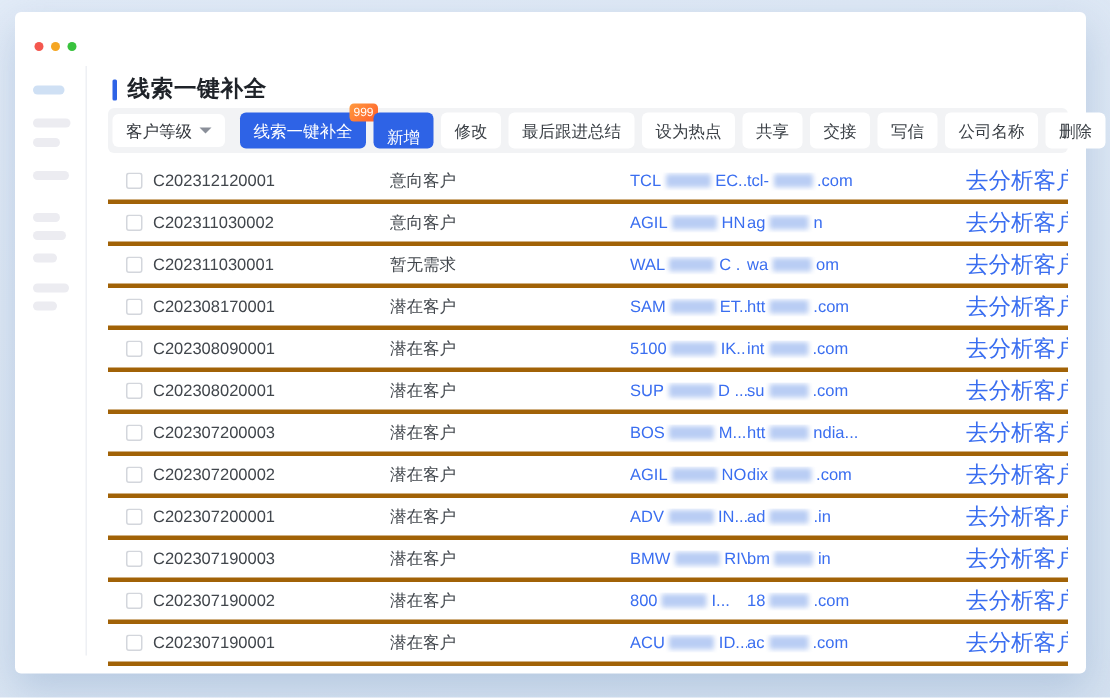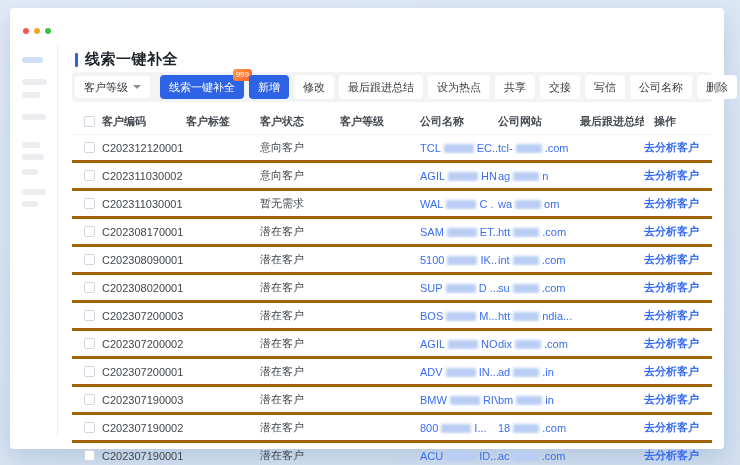--- a/index.html
+++ b/index.html
@@ -63,21 +63,21 @@
     width:11px;height:11px;border:1px solid #d3d6dc;border-radius:2px;
     background:#fff;margin-left:12px;padding:0;cursor:pointer;display:block;
   }
   .blue{color:#3a6ef0;}
   .redact{
     display:inline-block;height:9px;border-radius:1px;background:#b9cdf4;
     filter:blur(1.6px);vertical-align:-1px;margin:0 3px;
   }
   .redact.co{width:30px;}
   .redact.web{width:26px;}
-  .action-link{font-size:11px;padding-left:4px;background:none;font-weight:bold;}
+  .action-link{font-size:15px;padding-left:4px;background:none;}
   .op-head{padding-left:10px;}
 </style>
 </head>
 <body>
 
 <div class="window">
 
   <div class="dots">
     <button class="dot" style="background: rgb(244, 87, 78);"></button>
     <button class="dot" style="background: rgb(245, 166, 35);"></button>
@@ -105,21 +105,21 @@
 
     <div class="toolbar">
       <button class="btn filter">
         <span>客户等级</span>
         <i class="caret"></i>
       </button>
       <span class="spacer"></span>
       <span id="toolbar-actions" style="display:contents"><button class="btn primary" style="background: rgb(46, 99, 230);">
             <span>线索一键补全</span>
             <i class="badge">999</i>
-          </button><button class="btn primary" style="background: rgb(46, 99, 230);">
+          </button><button class="btn primary" style="background: rgb(46, 99, 230); align-items: flex-end;">
             <span>新增</span>
           </button><button class="btn">
             <span>修改</span>
           </button><button class="btn">
             <span>最后跟进总结</span>
           </button><button class="btn">
             <span>设为热点</span>
           </button><button class="btn">
             <span>共享</span>
           </button><button class="btn">
@@ -128,33 +128,20 @@
             <span>写信</span>
           </button><button class="btn">
             <span>公司名称</span>
           </button><button class="btn">
             <span>删除</span>
           </button><button class="btn"></button></span>
 
     </div>
 
     <div class="table">
-      <div class="thead" id="thead">
-        <span class="cell">
-            <button class="cb"></button>
-          </span>
-      <span class="cell">客户编码</span>
-          <span class="cell">客户标签</span>
-          <span class="cell">客户状态</span>
-          <span class="cell">客户等级</span>
-          <span class="cell">公司名称</span>
-          <span class="cell">公司网站</span>
-          <span class="cell">最后跟进总结</span>
-          <span class="cell op-head">操作</span>
-        </div>
       <div id="tbody">
           <div class="trow">
             <span class="cell">
               <button class="cb"></button>
             </span>
             <span class="cell">C202312120001</span>
             <span class="cell"></span>
             <span class="cell">意向客户</span>
             <span class="cell"></span>
             <span class="cell blue"><span>TCL</span><span class="redact co"></span><span>EC...</span></span>

